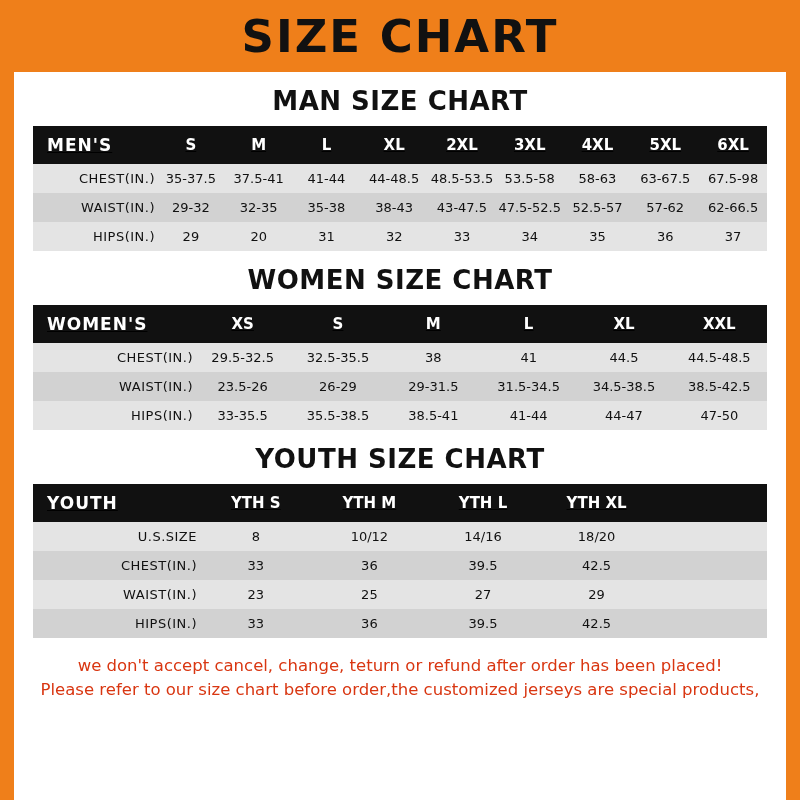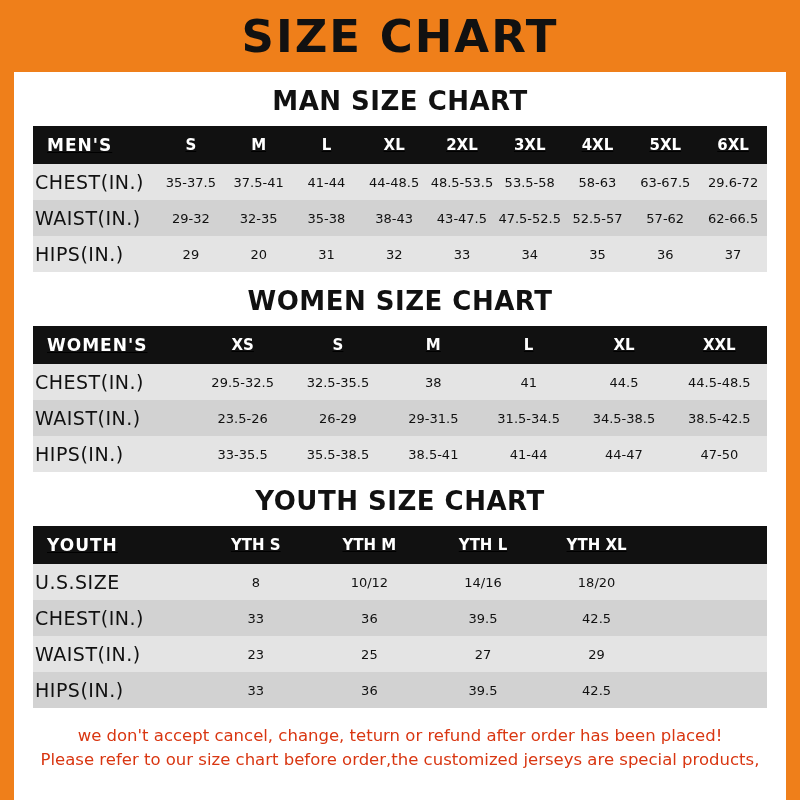--- a/index.html
+++ b/index.html
@@ -76,23 +76,23 @@
     text-align: left;
     padding-left: 14px;
     font-size: 17px;
     letter-spacing: 1px;
   }
   table.chart tbody td {
     padding: 7px 2px;
     font-size: 13px;
   }
   table.chart tbody td.rowlabel {
-    font-size: 19px;
+    font-size: 13px;
     letter-spacing: 0.5px;
-    text-align: left;
+    text-align: right;
   }
   table.chart tbody tr.light { background: #e4e4e4; }
   table.chart tbody tr.dark  { background: #d2d2d2; }
 
   .men thead th { font-size: 14px; }
   .men tbody td { font-size: 12.5px; }
 
   .women thead th { font-size: 17px; }
   .women tbody td { font-size: 14px; text-align: center; }
   .women tbody td.rowlabel { font-size: 14px; }
@@ -142,21 +142,21 @@
         <tr class="light">
           <td class="rowlabel">CHEST(IN.)</td>
           <td>35-37.5</td>
           <td>37.5-41</td>
           <td>41-44</td>
           <td>44-48.5</td>
           <td>48.5-53.5</td>
           <td>53.5-58</td>
           <td>58-63</td>
           <td>63-67.5</td>
-          <td>29.6-72</td>
+          <td>67.5-98</td>
         </tr>
         <tr class="dark">
           <td class="rowlabel">WAIST(IN.)</td>
           <td>29-32</td>
           <td>32-35</td>
           <td>35-38</td>
           <td>38-43</td>
           <td>43-47.5</td>
           <td>47.5-52.5</td>
           <td>52.5-57</td>

